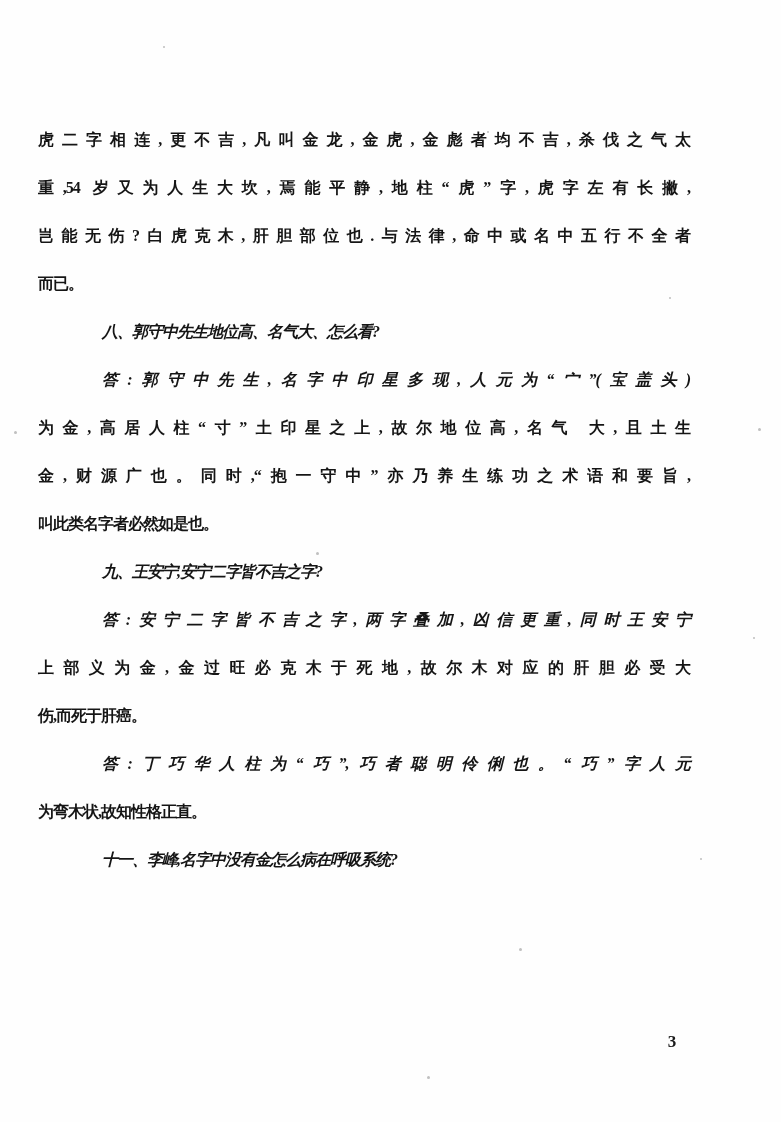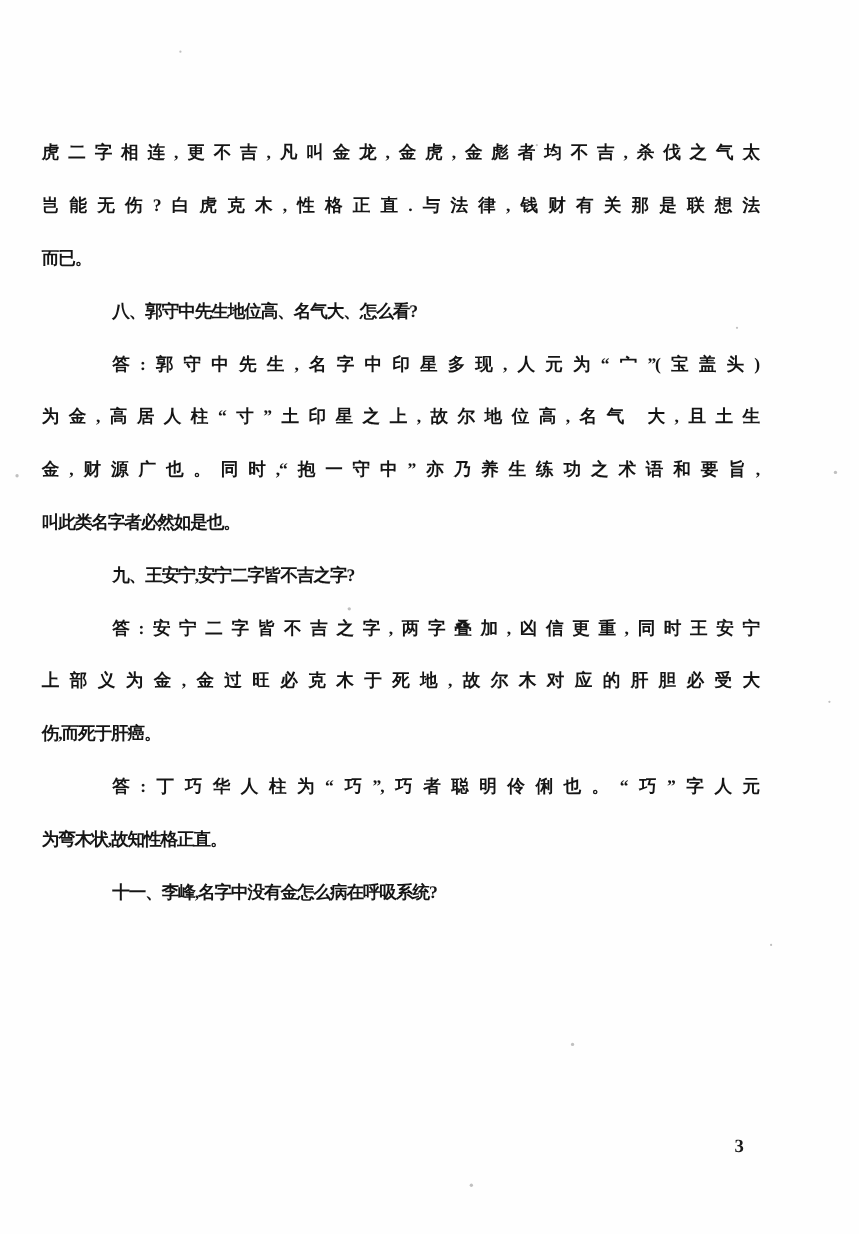--- a/index.html
+++ b/index.html
@@ -32,20 +32,21 @@
     text-align: left;
   }
   .line.justify {
     white-space: normal;
     text-align: justify;
     text-align-last: justify;
     text-justify: inter-character;
   }
   .line.indent {
     text-indent: 64px;
+    font-style: italic;
   }
   .page-number {
     position: absolute;
     left: 660px;
     top: 1032px;
     width: 24px;
     font-size: 17px;
     font-weight: bold;
     text-align: center;
     font-family: "Liberation Serif", "DejaVu Serif", serif;
@@ -57,21 +58,22 @@
     border-radius: 50%;
     opacity: 0.55;
   }
 </style>
 </head>
 <body>
 
 <div class="page">
   <div class="text-block">
       <div class="line justify">虎二字相连,更不吉,凡叫金龙,金虎,金彪者均不吉,杀伐之气太</div>
-      <div class="line justify">岂能无伤?白虎克木,性格正直.与法律,钱财有关那是联想法</div>
+      <div class="line justify">重,54 岁又为人生大坎,焉能平静,地柱“虎”字,虎字左有长撇,</div>
+      <div class="line justify">岂能无伤?白虎克木,肝胆部位也.与法律,命中或名中五行不全者</div>
       <div class="line">而已。</div>
       <div class="line indent">八、郭守中先生地位高、名气大、怎么看?</div>
       <div class="line indent justify">答:郭守中先生,名字中印星多现,人元为“宀”(宝盖头)</div>
       <div class="line justify">为金,高居人柱“寸”土印星之上,故尔地位高,名气 大,且土生</div>
       <div class="line justify">金,财源广也。同时,“抱一守中”亦乃养生练功之术语和要旨,</div>
       <div class="line">叫此类名字者必然如是也。</div>
       <div class="line indent">九、王安宁,安宁二字皆不吉之字?</div>
       <div class="line indent justify">答:安宁二字皆不吉之字,两字叠加,凶信更重,同时王安宁</div>
       <div class="line justify">上部义为金,金过旺必克木于死地,故尔木对应的肝胆必受大</div>
       <div class="line">伤,而死于肝癌。</div>

